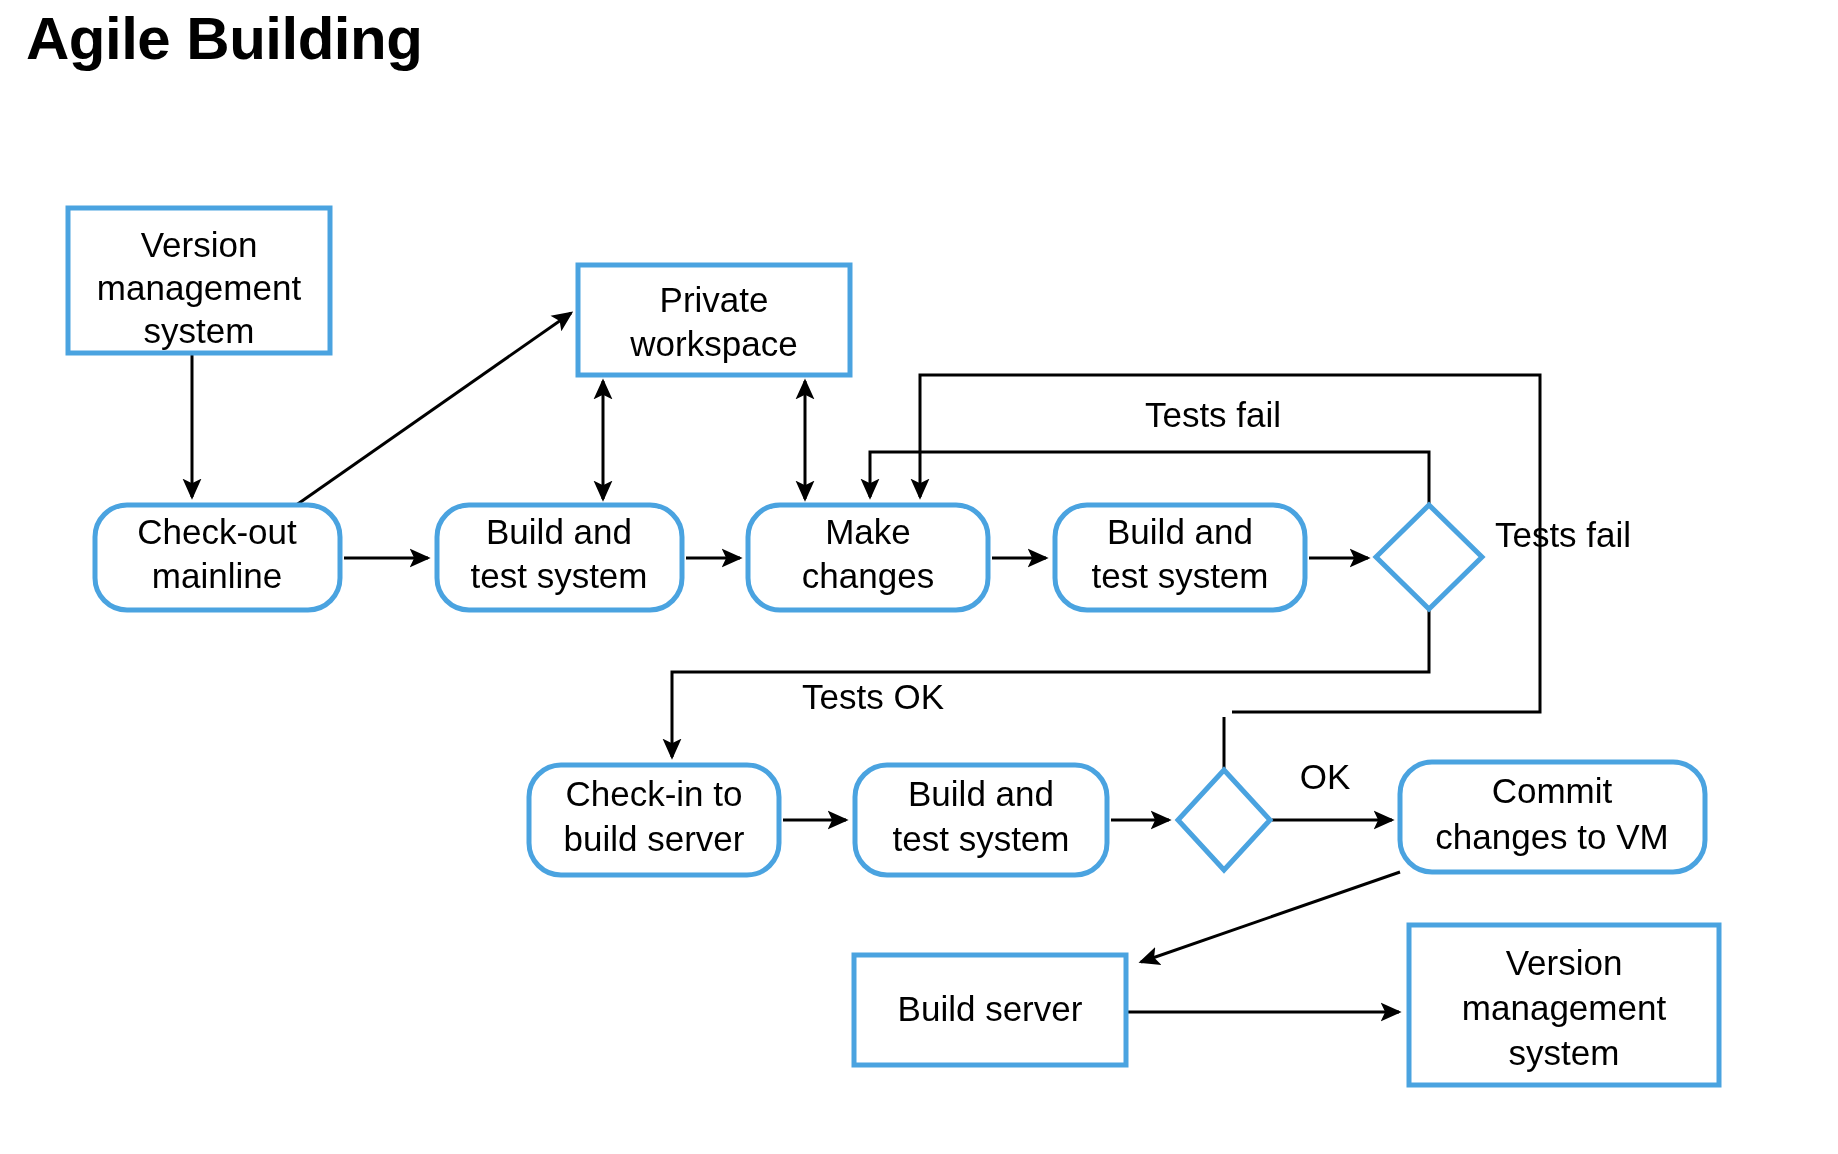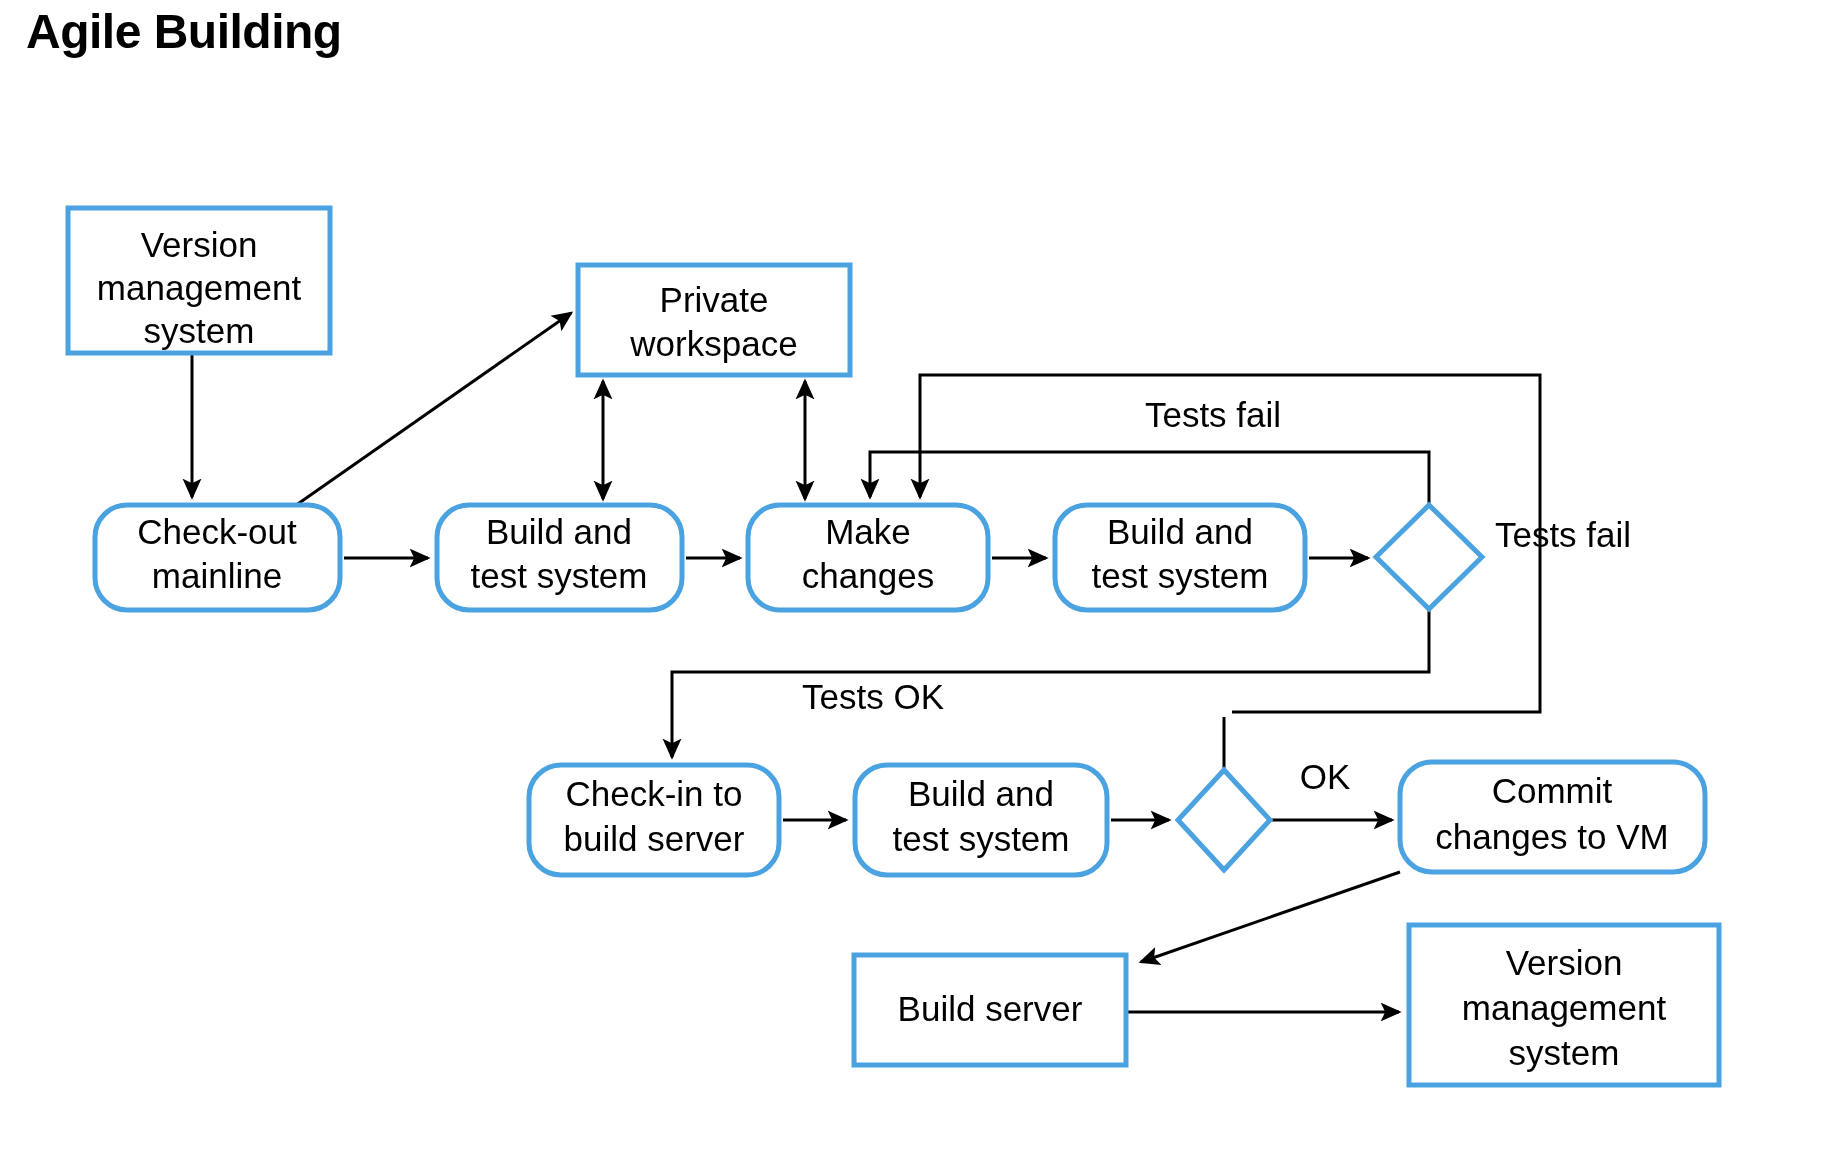--- a/index.html
+++ b/index.html
@@ -13,21 +13,21 @@
     font-family: "Liberation Sans", sans-serif;
     overflow: hidden;
     position: relative;
   }
   #slide-title {
     position: absolute;
     left: 26px;
     top: 4px;
     font-family: "Liberation Sans", sans-serif;
     font-weight: bold;
-    font-size: 48px;
+    font-size: 60px;
     line-height: 1.15;
     color: #000000;
     letter-spacing: -0.5px;
     white-space: nowrap;
   }
   #flow-canvas {
     position: absolute;
     left: 0;
     top: 0;
     width: 1838px;

